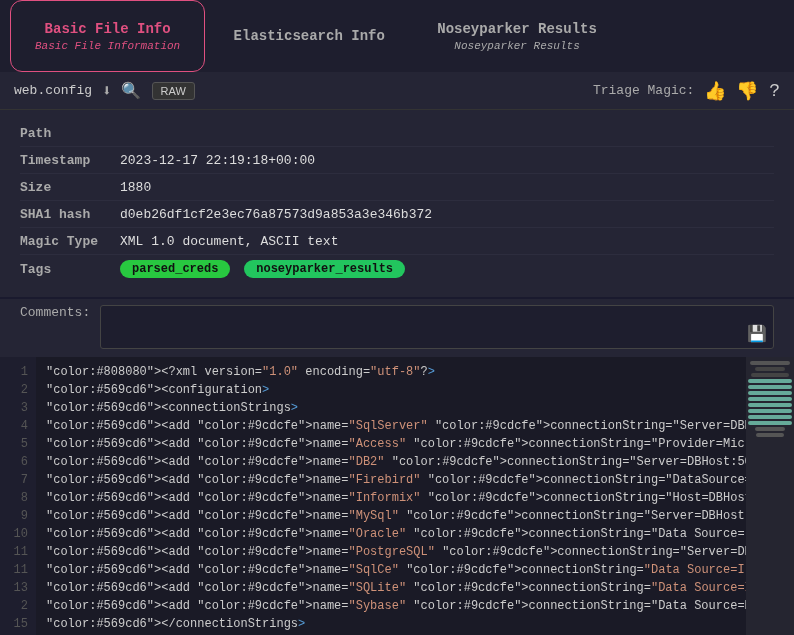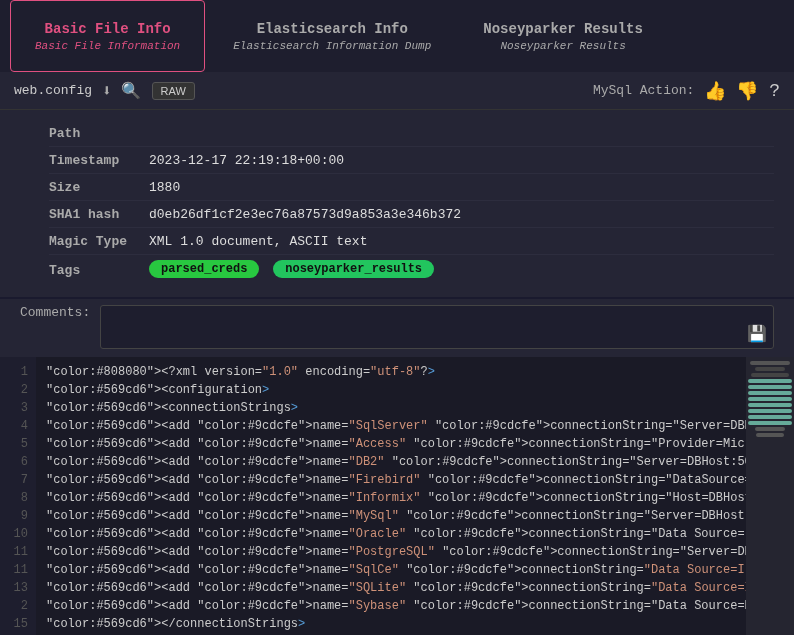--- a/index.html
+++ b/index.html
@@ -21,21 +21,21 @@
       padding: 0 10px;
       gap: 4px;
     }
     .nav-tab {
       display: flex;
       flex-direction: column;
       align-items: center;
       justify-content: center;
       padding: 8px 24px;
       cursor: pointer;
-      border-radius: 4px;
+      border-radius: 12px;
       min-width: 160px;
     }
     .nav-tab.active {
       border: 1.5px solid #e05080;
     }
     .nav-tab-primary {
       font-size: 14px;
       font-weight: bold;
       color: #e05080;
     }
@@ -100,25 +100,24 @@
     }
 
     
     .file-info-panel {
       background: #252535;
       padding: 10px 20px 14px 20px;
       border-bottom: 2px solid #1a1a2e;
     }
     .info-row {
       display: flex;
-      align-items: flex-end;
+      align-items: center;
       padding: 5px 0;
       font-size: 13px;
       border-bottom: 1px solid #2d2d3e;
-      margin-left: 29px;
     }
     .info-row:last-child {
       border-bottom: none;
     }
     .info-label {
       color: #aaa;
       min-width: 100px;
       font-weight: bold;
       padding-top: 1px;
     }
@@ -214,35 +213,34 @@
 </head>
 <body>
 
 <div class="top-nav">
   <div class="nav-tab active">
     <span class="nav-tab-primary">Basic File Info</span>
     <span class="nav-tab-secondary">Basic File Information</span>
   </div>
   <div class="nav-tab" style="min-width:200px;">
     <span class="nav-tab-primary">Elasticsearch Info</span>
-    <span class="nav-tab-secondary">Elasticsearch Information Dump</span>
   </div>
   <div class="nav-tab" style="min-width:180px;">
     <span class="nav-tab-primary">Noseyparker Results</span>
     <span class="nav-tab-secondary">Noseyparker Results</span>
   </div>
 </div>
 
 <div class="toolbar">
   <span class="toolbar-filename">web.config</span>
   <span class="toolbar-icon">⬇</span>
   <span class="toolbar-icon">🔍</span>
   <button class="toolbar-btn">RAW</button>
   <div class="toolbar-right">
-    <span class="triage-label">MySql Action:</span>
+    <span class="triage-label">Triage Magic:</span>
     <span class="triage-icon">👍</span>
     <span class="triage-icon">👎</span>
     <span class="triage-icon">?</span>
   </div>
 </div>
 
 <div class="file-info-panel">
   <div class="info-row">
     <span class="info-label">Path</span>
   </div>

